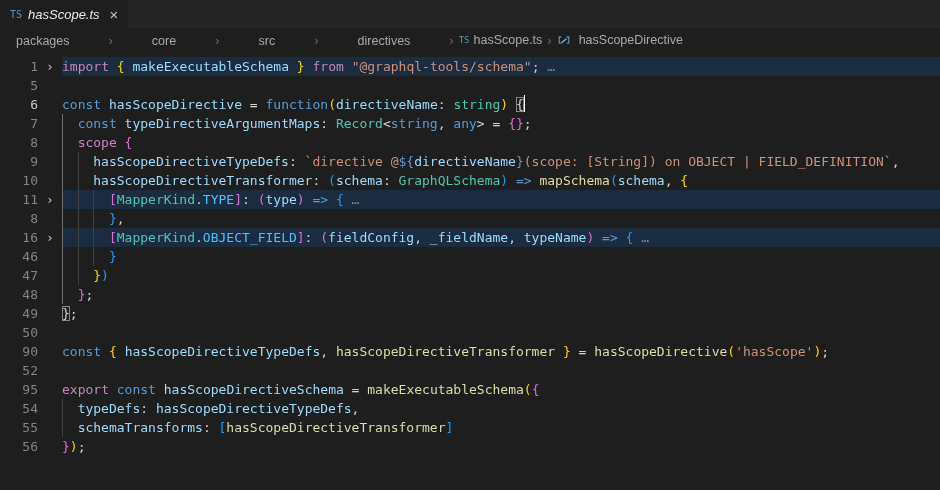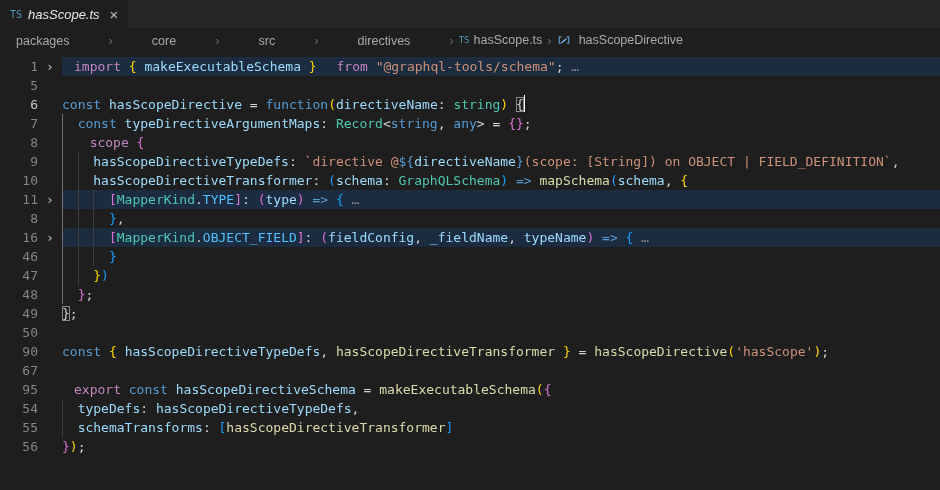--- a/index.html
+++ b/index.html
@@ -34,21 +34,21 @@
   .num.active { color:var(--lnumActive); }
   .foldcol { width:24px; text-align:center; color:#c5c5c5; font-size:13px; user-select:none; cursor:pointer; }
   .code { flex:1; white-space:pre; color:var(--p); }
   .row.hl .code { background:var(--foldhl); }
 
   .guide { display:inline-block; width:2ch; height:19px; vertical-align:top;
            border-left:1px solid var(--guide); }
   .guide.active { border-left-color:var(--guideActive); }
 
   .tk-kw  { color:var(--kw);margin-top:23px; }
-  .tk-ctl { color:var(--ctl);padding-left:12px; }
+  .tk-ctl { color:var(--ctl); }
   .tk-var { color:var(--var); }
   .tk-fn  { color:var(--fn); }
   .tk-typ { color:var(--typ); }
   .tk-en  { color:var(--en); }
   .tk-str { color:var(--str); }
   .tk-p   { color:var(--p); }
   .tk-b1  { color:var(--b1); }
   .tk-b2  { color:var(--b2); }
   .tk-b3  { color:var(--b3); }
   .tk-el  { color:var(--el); }
@@ -201,21 +201,21 @@
     </div>
     <div class="row">
       <div class="gutter">
         <span class="num">90</span>
         <span class="foldcol"></span>
       </div>
       <div class="code"><span class="tk-kw">const</span><span class="tk-p"> </span><span class="tk-b1">{</span><span class="tk-p"> </span><span class="tk-var">hasScopeDirectiveTypeDefs</span><span class="tk-p">, </span><span class="tk-fn">hasScopeDirectiveTransformer</span><span class="tk-p"> </span><span class="tk-b1">}</span><span class="tk-p"> = </span><span class="tk-fn">hasScopeDirective</span><span class="tk-b1">(</span><span class="tk-str">'hasScope'</span><span class="tk-b1">)</span><span class="tk-p">;</span></div>
     </div>
     <div class="row">
       <div class="gutter">
-        <span class="num">67</span>
+        <span class="num">52</span>
         <span class="foldcol"></span>
       </div>
       <div class="code"></div>
     </div>
     <div class="row">
       <div class="gutter">
         <span class="num">95</span>
         <span class="foldcol"></span>
       </div>
       <div class="code"><span class="tk-ctl">export</span><span class="tk-p"> </span><span class="tk-kw">const</span><span class="tk-p"> </span><span class="tk-var">hasScopeDirectiveSchema</span><span class="tk-p"> = </span><span class="tk-fn">makeExecutableSchema</span><span class="tk-b1">(</span><span class="tk-b2">{</span></div>

